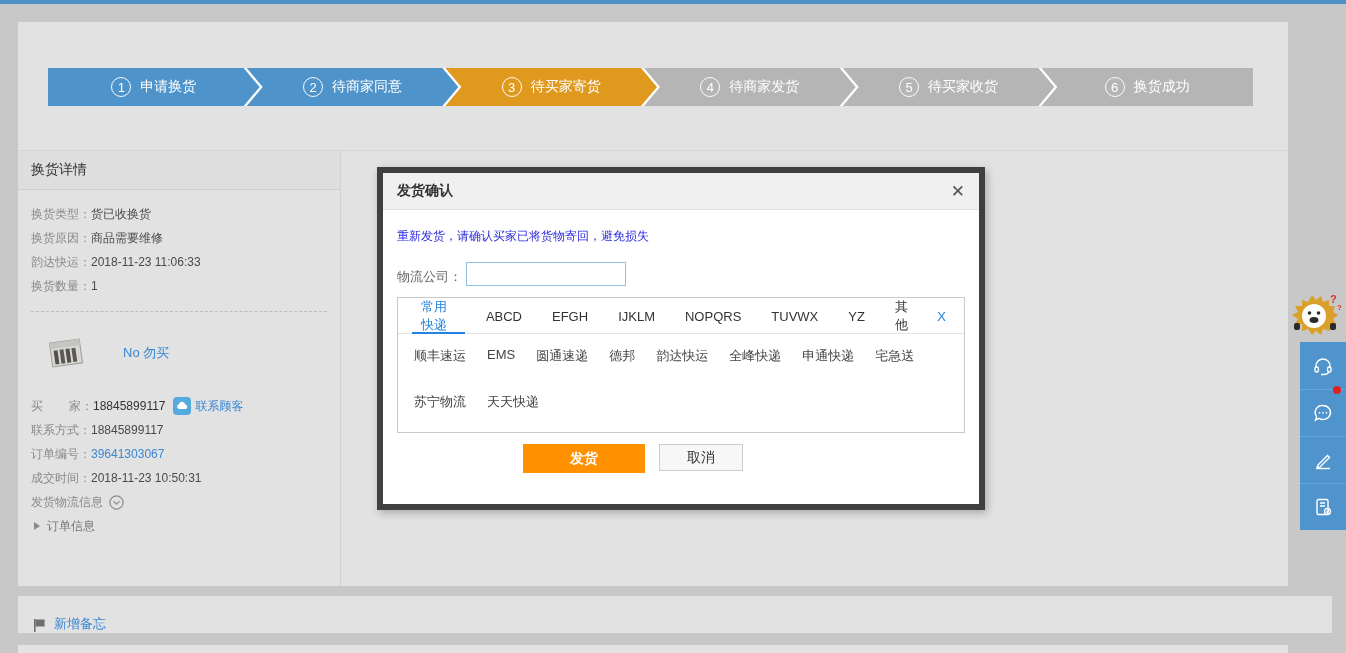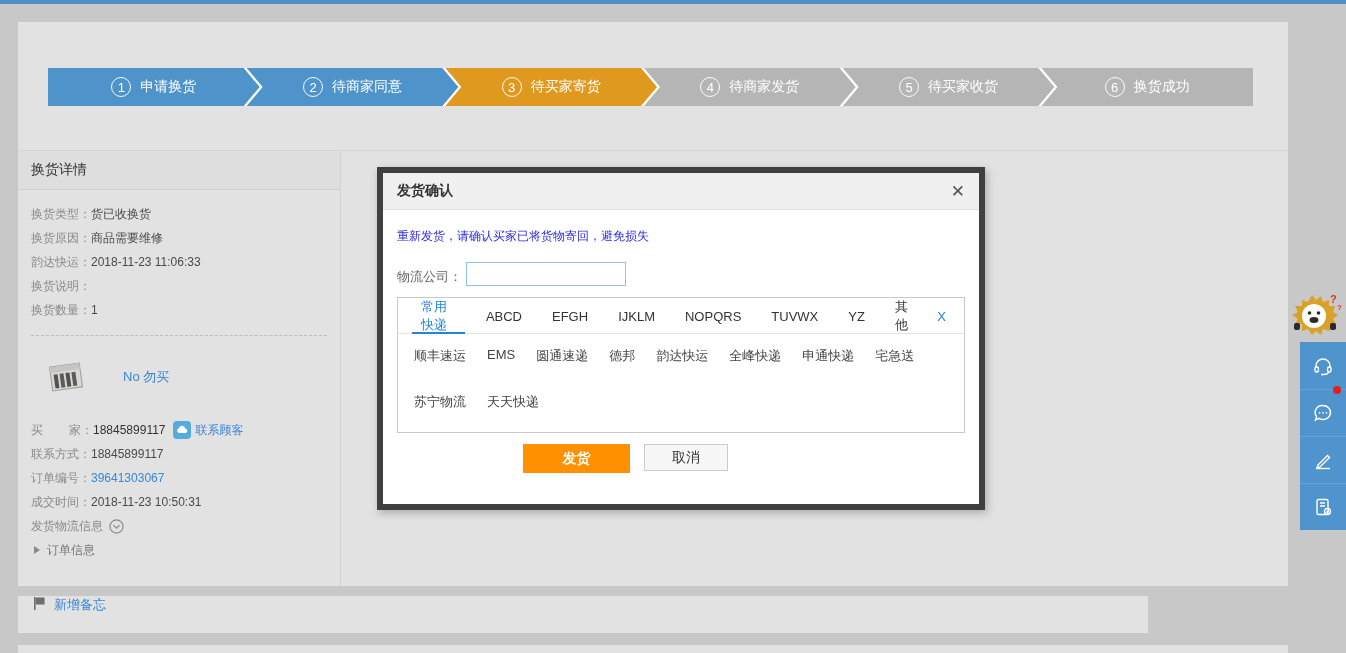--- a/index.html
+++ b/index.html
@@ -60,22 +60,22 @@
   .contact-ic {
     width:18px; height:18px; background:#55aade; border-radius:4px; margin:0 5px 0 7px;
     display:inline-flex; align-items:center; justify-content:center; flex:0 0 auto;
   }
   .logi-row { display:flex; align-items:center; gap:6px; line-height:24px; color:#8a8a8a; }
   .expander { display:flex; align-items:center; gap:7px; line-height:24px; color:#777; cursor:pointer; }
   .tri-right { width:0; height:0; border-left:6px solid #8a8a8a; border-top:4px solid transparent; border-bottom:4px solid transparent; margin-left:3px; }
 
   
   .panel-memo {
-    position:absolute; left:18px; top:596px; width:1130px; height:37px;
-    background:#e2e2e2; display:flex; align-items:flex-start; padding:0 14px; gap:8px;
+    position:absolute; left:18px; top:596px; width:1314px; height:37px;
+    background:#e2e2e2; display:flex; align-items:flex-end; padding:0 14px; gap:8px;
   }
   .panel-bottom { position:absolute; left:18px; top:645px; width:1270px; height:8px; background:#e2e2e2; }
 
   
   .modal {
     position:absolute; left:377px; top:167px; width:608px; height:343px;
     background:#fff; border:6px solid #404040; box-shadow:2px 3px 8px rgba(0,0,0,.25);
   }
   .modal-titlebar {
     height:37px; background:#f0f0f0; border-bottom:1px solid #e0e0e0;
@@ -94,21 +94,21 @@
   }
   .tab.active { color:#2283e2; }
   .tab.active::after { content:""; position:absolute; left:6px; right:6px; bottom:0; height:2px; background:#2283e2; }
   .tab-close { margin-left:auto; display:flex; align-items:center; padding:0 10px; color:#2283e2; font-size:13px; cursor:pointer; }
   .courier-rows { padding:13px 16px 21px 16px; font-size:13px; color:#444; }
   .courier-row { display:flex; gap:21px; }
   .courier-row + .courier-row { margin-top:28px; }
   .courier { cursor:pointer; white-space:nowrap; }
   .btn-row { display:flex; margin:11px 0 0 126px; }
   .btn-ship {
-    width:107px; height:29px; background:#ff9000; color:#fff; font-weight:bold; font-size:14px;
+    width:122px; height:29px; background:#ff9000; color:#fff; font-weight:bold; font-size:14px;
     border:none; cursor:pointer;
   }
   .btn-cancel {
     width:84px; height:27px; margin-left:14px; background:#f7f7f7; border:1px solid #ccc;
     color:#333; font-size:14px; cursor:pointer;
   }
 
   
   .toolbar { position:absolute; right:0; top:342px; width:46px; }
   .tool-cell {
@@ -154,21 +154,20 @@
       </div>
     </div>
 
     <div class="body-row">
       <div class="sidebar">
         <div class="sidebar-header">换货详情</div>
         <div class="sidebar-body">
           <div class="field"><span>换货类型：</span><span class="val">货已收换货</span></div>
           <div class="field"><span>换货原因：</span><span class="val">商品需要维修</span></div>
           <div class="field"><span>韵达快运：</span><span class="val">2018-11-23 11:06:33</span></div>
-          <div class="field"><span>换货说明：</span><span class="val"></span></div>
           <div class="field"><span>换货数量：</span><span class="val">1</span></div>
 
           <div class="dashed-sep"></div>
 
           <div class="product-row">
             <svg class="thumb" viewBox="0 0 46 40">
               <g transform="rotate(-8 23 20)">
                 <rect x="8" y="8" width="30" height="24" fill="#d8d8d4" stroke="#9a9a96" stroke-width="1"></rect>
                 <rect x="8" y="8" width="30" height="6" fill="#c4c4c0"></rect>
                 <rect x="11" y="16" width="4" height="14" fill="#55504c"></rect>

